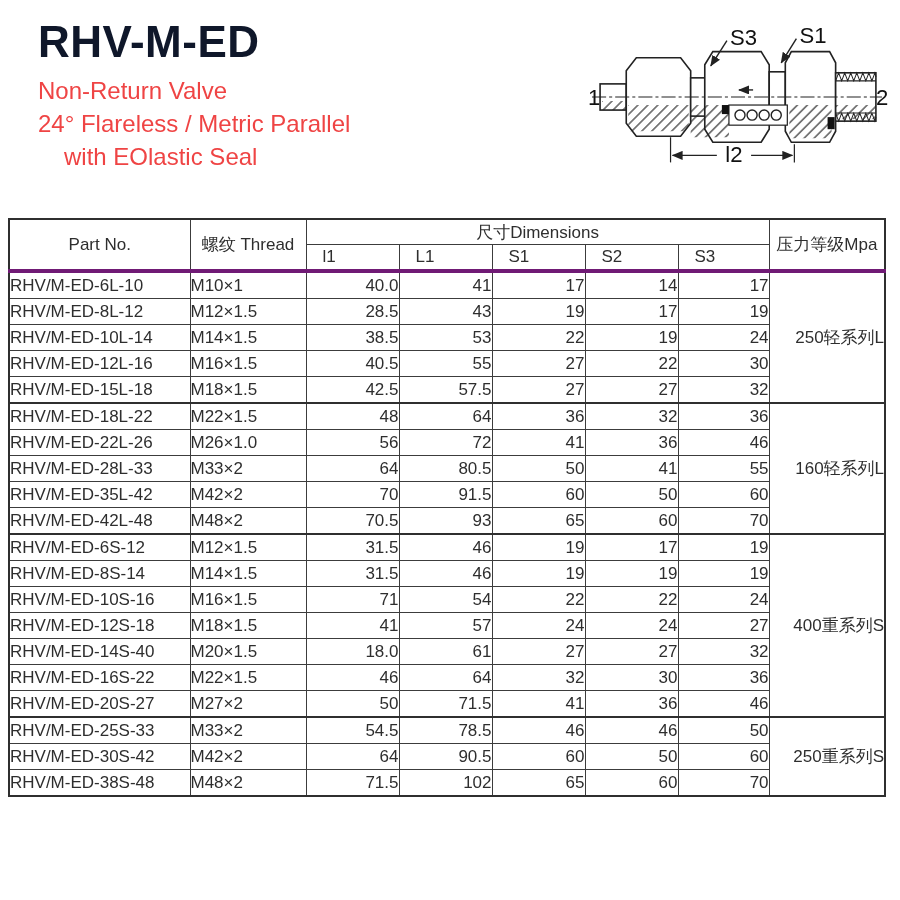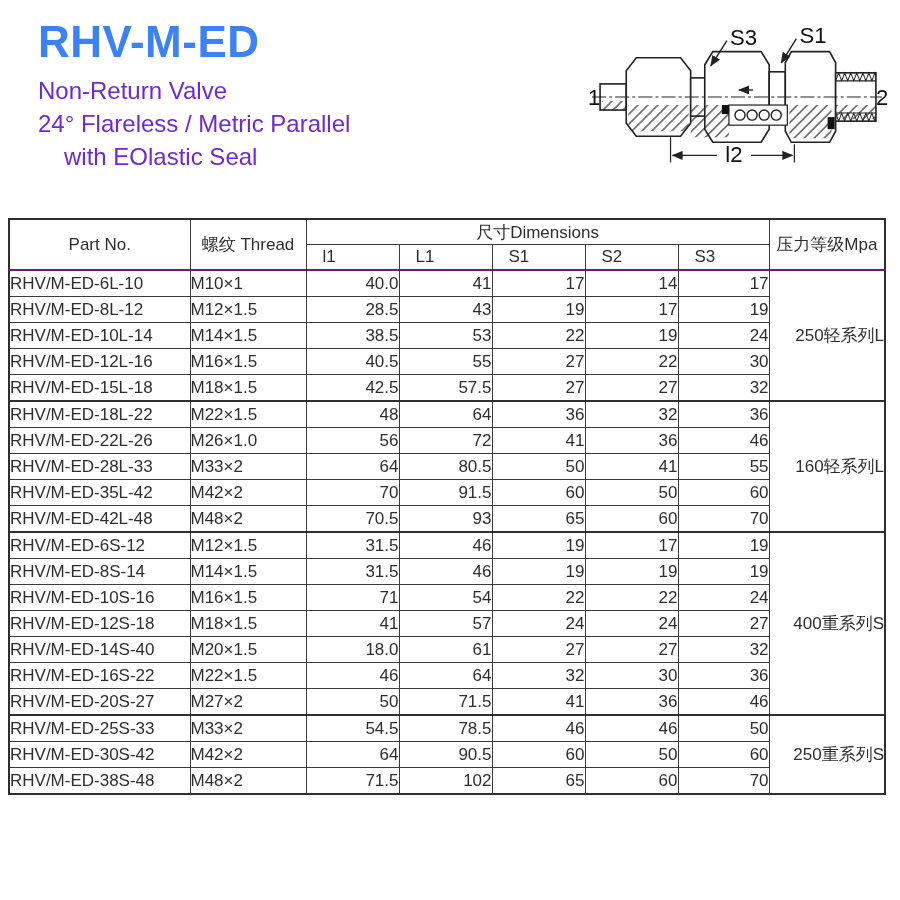--- a/index.html
+++ b/index.html
@@ -2,41 +2,41 @@
 <html><head>
 <meta charset="utf-8">
 <style>
   html,body{margin:0;padding:0;}
   body{
     width:900px;height:900px;position:relative;background:#ffffff;
     font-family:"Liberation Sans",sans-serif;color:#2b2b2b;overflow:hidden;
   }
   .title-block{position:absolute;left:38px;top:18px;}
   .page-title{
-    font-size:44px;font-weight:bold;color:#3b82f6;letter-spacing:0.5px;
+    font-size:44px;font-weight:bold;color:#0f172a;letter-spacing:0.5px;
     line-height:48px;font-family:"Liberation Sans",sans-serif;
   }
-  .subtitle{font-size:24px;color:#6d28d9;line-height:33px;margin-top:8px;}
+  .subtitle{font-size:24px;color:#ef4444;line-height:33px;margin-top:8px;}
   .subtitle .indent{padding-left:26px;}
 
   .drawing-wrap{position:absolute;left:588px;top:20px;width:302px;height:160px;}
 
   table.spec{
     position:absolute;left:8px;top:218px;width:876px;
     border-collapse:collapse;table-layout:fixed;
     border:2px solid #2f2f2f;
   }
   table.spec th,table.spec td{
     border:1px solid #3c3c3c;font-weight:normal;font-size:17px;color:#2e2e2e;
     padding:0;white-space:nowrap;overflow:hidden;
   }
   table.spec thead th{height:24px;}
   table.spec thead tr.hrow1 th{text-align:center;}
   table.spec thead th.sub{text-align:left;padding-left:16px;height:24px;}
-  table.spec thead{border-bottom:2px solid #701a75;margin-top:28px;}
+  table.spec thead{border-bottom:4px solid #701a75;margin-top:28px;}
   table.spec tbody td{height:25px;}
   td.part,td.thread{text-align:left;padding-left:5px;}
   td.num{text-align:right;padding-right:5px;}
   td.pressure{text-align:right;vertical-align:middle;}
   tr.group-start td{border-top:2px solid #2f2f2f;}
 </style>
 </head>
 <body>
 
 <div class="title-block">

